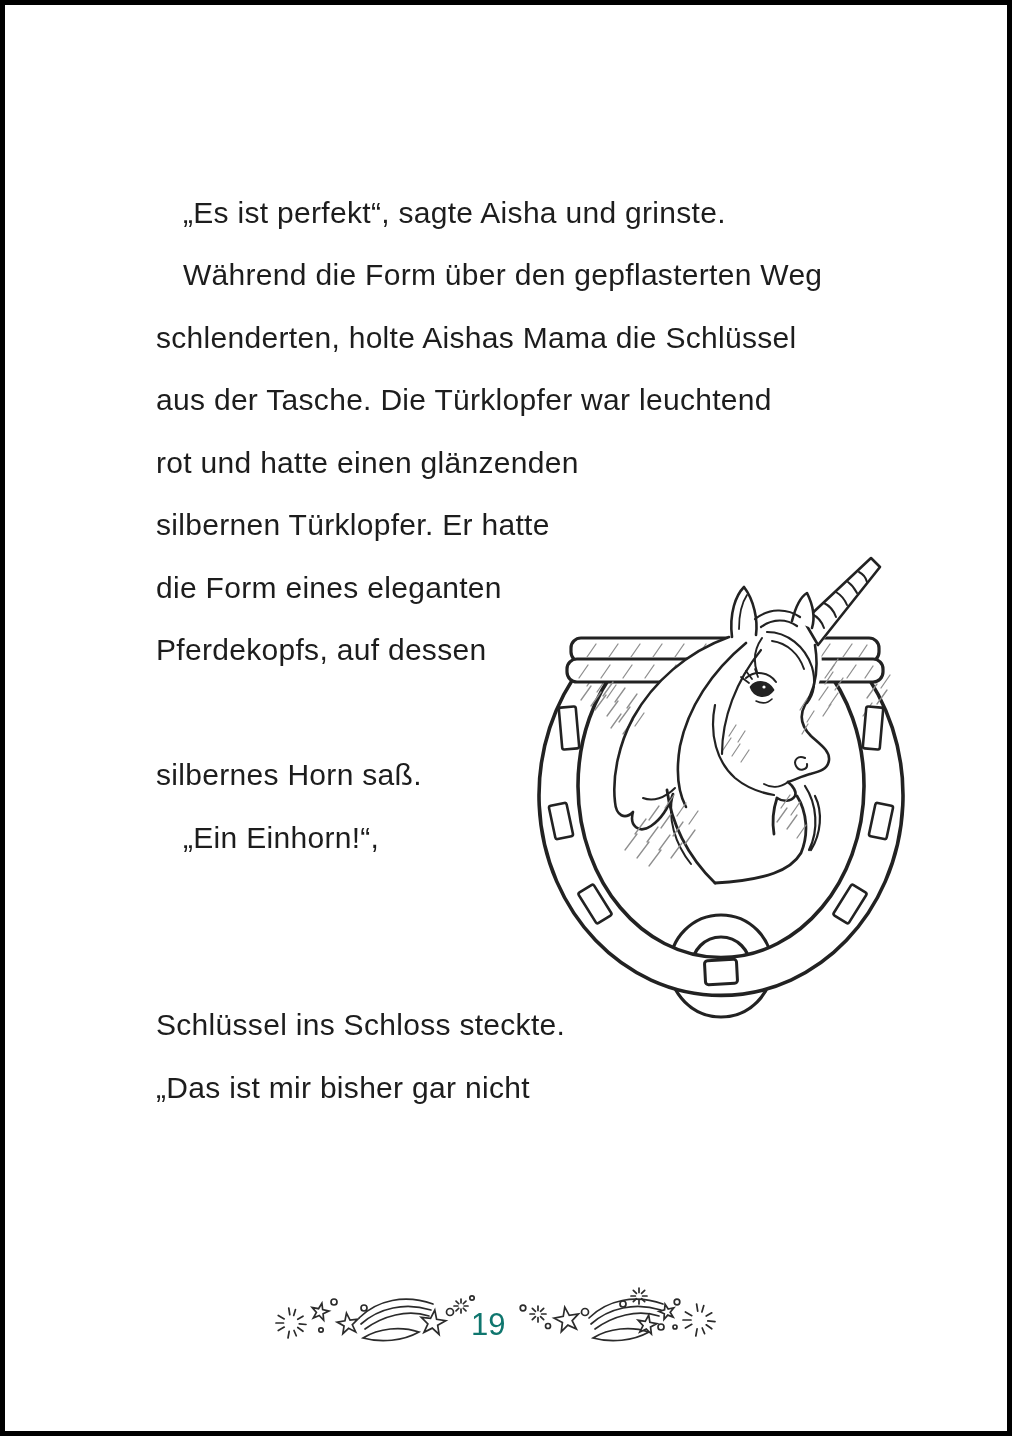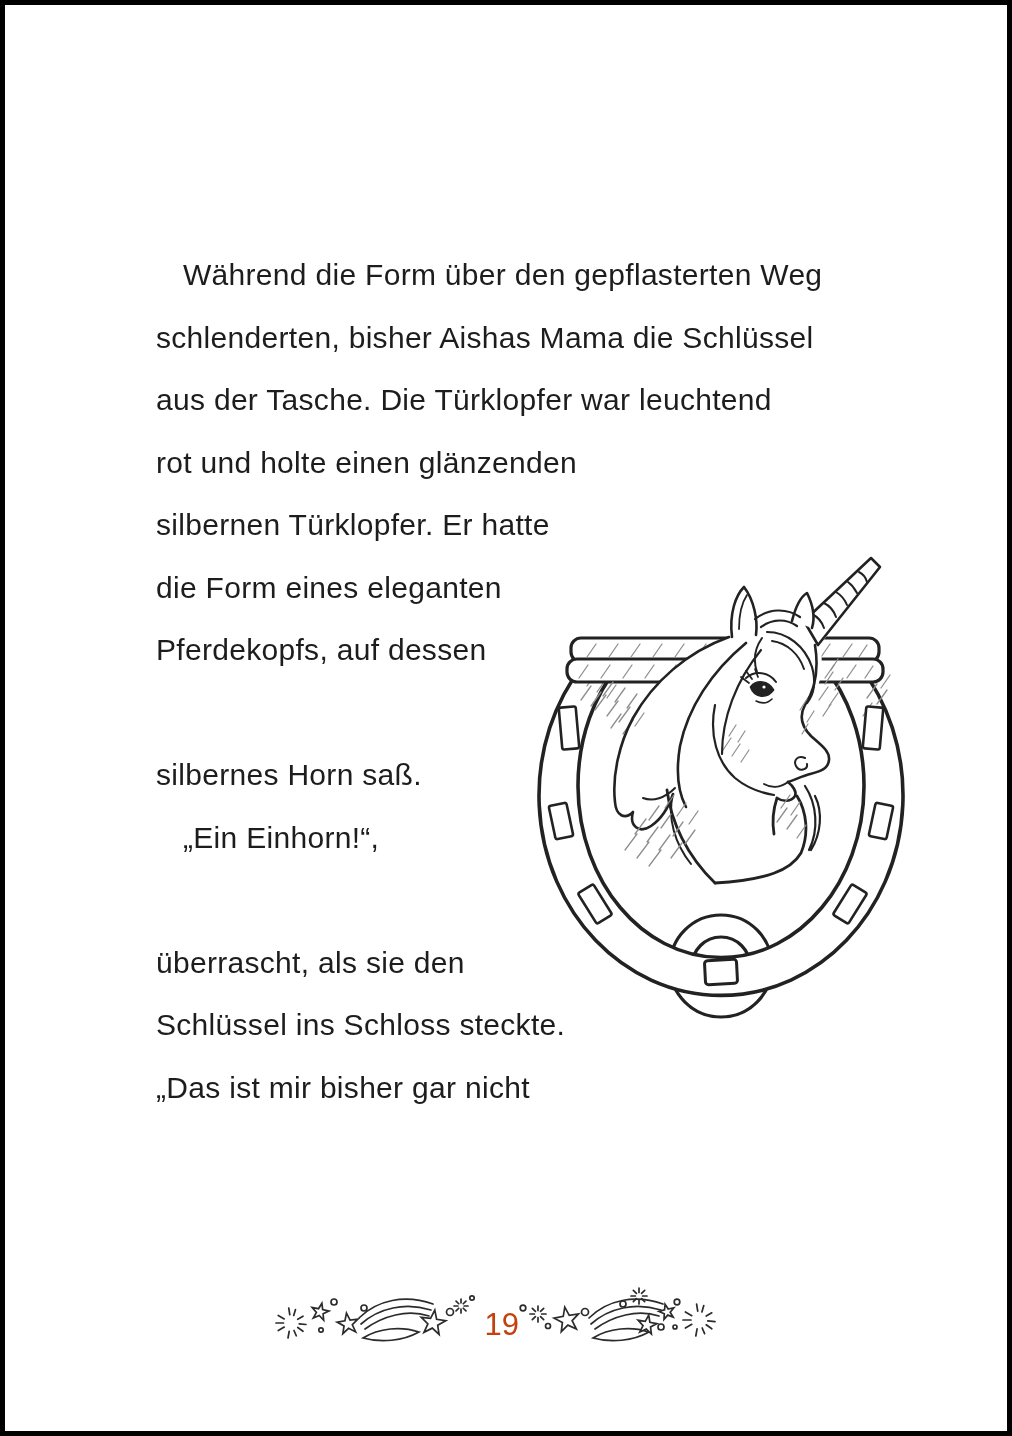--- a/index.html
+++ b/index.html
@@ -21,39 +21,39 @@
     color:#1d1d1d;
     white-space:nowrap;
   }
   .line.indent{left:178px;}
   .illustration{position:absolute;left:510px;top:545px;width:450px;height:490px;}
   .orn{position:absolute;}
   .orn-left{left:266px;top:1281px;width:205px;height:62px;}
   .orn-right{left:512px;top:1277px;width:215px;height:66px;}
   .page-number{
     position:absolute;left:466px;top:1302px;width:48px;
-    text-align:right;font-size:31px;color:#c2410c;
+    text-align:left;font-size:31px;color:#0f766e;
   }
   svg{display:block;}
 </style>
 </head>
 <body>
 
 <div class="page">
 
+  <div class="line indent" style="top:190px">„Es ist perfekt“, sagte Aisha und grinste.</div>
   <div class="line indent" style="top:252px">Während die Form über den gepflasterten Weg</div>
-  <div class="line" style="top:315px">schlenderten, bisher Aishas Mama die Schlüssel</div>
+  <div class="line" style="top:315px">schlenderten, holte Aishas Mama die Schlüssel</div>
   <div class="line" style="top:377px">aus der Tasche. Die Türklopfer war leuchtend</div>
-  <div class="line" style="top:440px">rot und holte einen glänzenden</div>
+  <div class="line" style="top:440px">rot und hatte einen glänzenden</div>
   <div class="line" style="top:502px">silbernen Türklopfer. Er hatte</div>
   <div class="line" style="top:565px">die Form eines eleganten</div>
   <div class="line" style="top:627px">Pferdekopfs, auf dessen</div>
   <div class="line indent" style="top:815px">„Ein Einhorn!“,</div>
   <div class="line" style="top:752px">silbernes Horn saß.</div>
-  <div class="line" style="top:940px">überrascht, als sie den</div>
   <div class="line" style="top:1002px">Schlüssel ins Schloss steckte.</div>
   <div class="line" style="top:1065px">„Das ist mir bisher gar nicht</div>
 
   <svg class="illustration" viewBox="0 0 450 490">
     <g stroke="#222" fill="none" stroke-linecap="round" stroke-linejoin="round">
 
       <g>
         <circle cx="206" cy="416" r="51" fill="#fff" stroke-width="3.2"></circle>
         <circle cx="206" cy="416" r="29" fill="#fff" stroke-width="3.2"></circle>
       </g>

